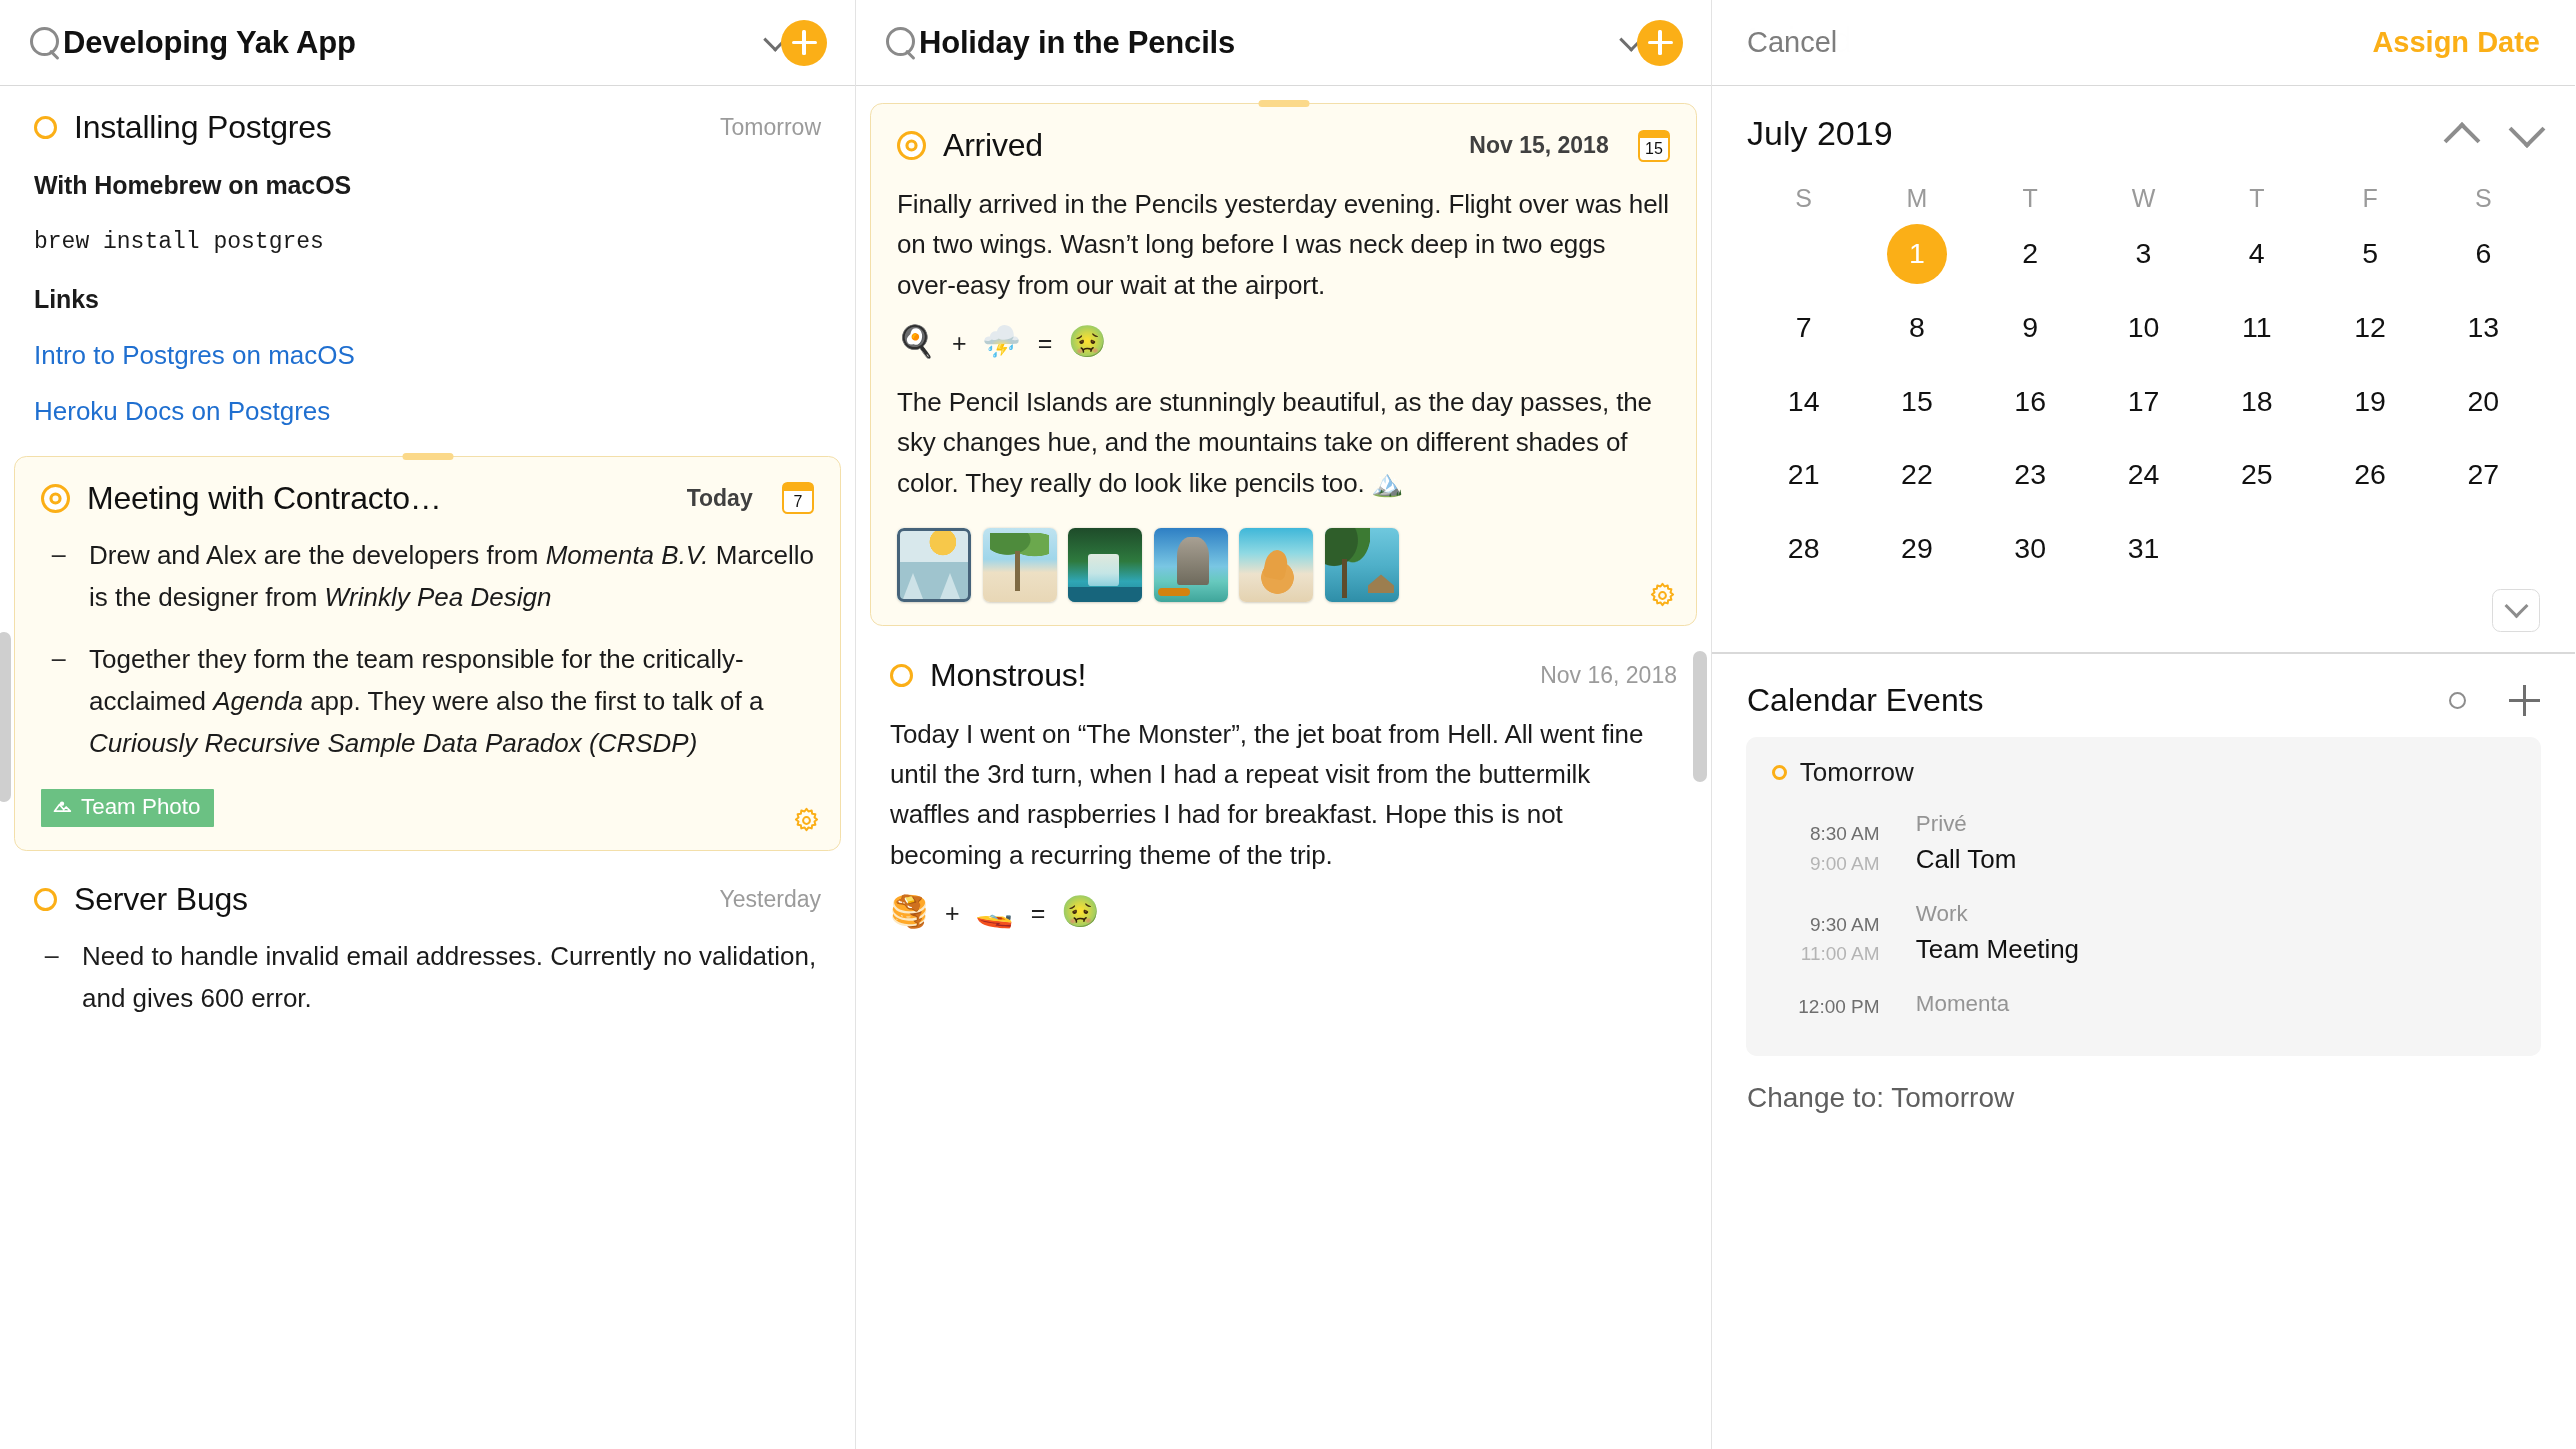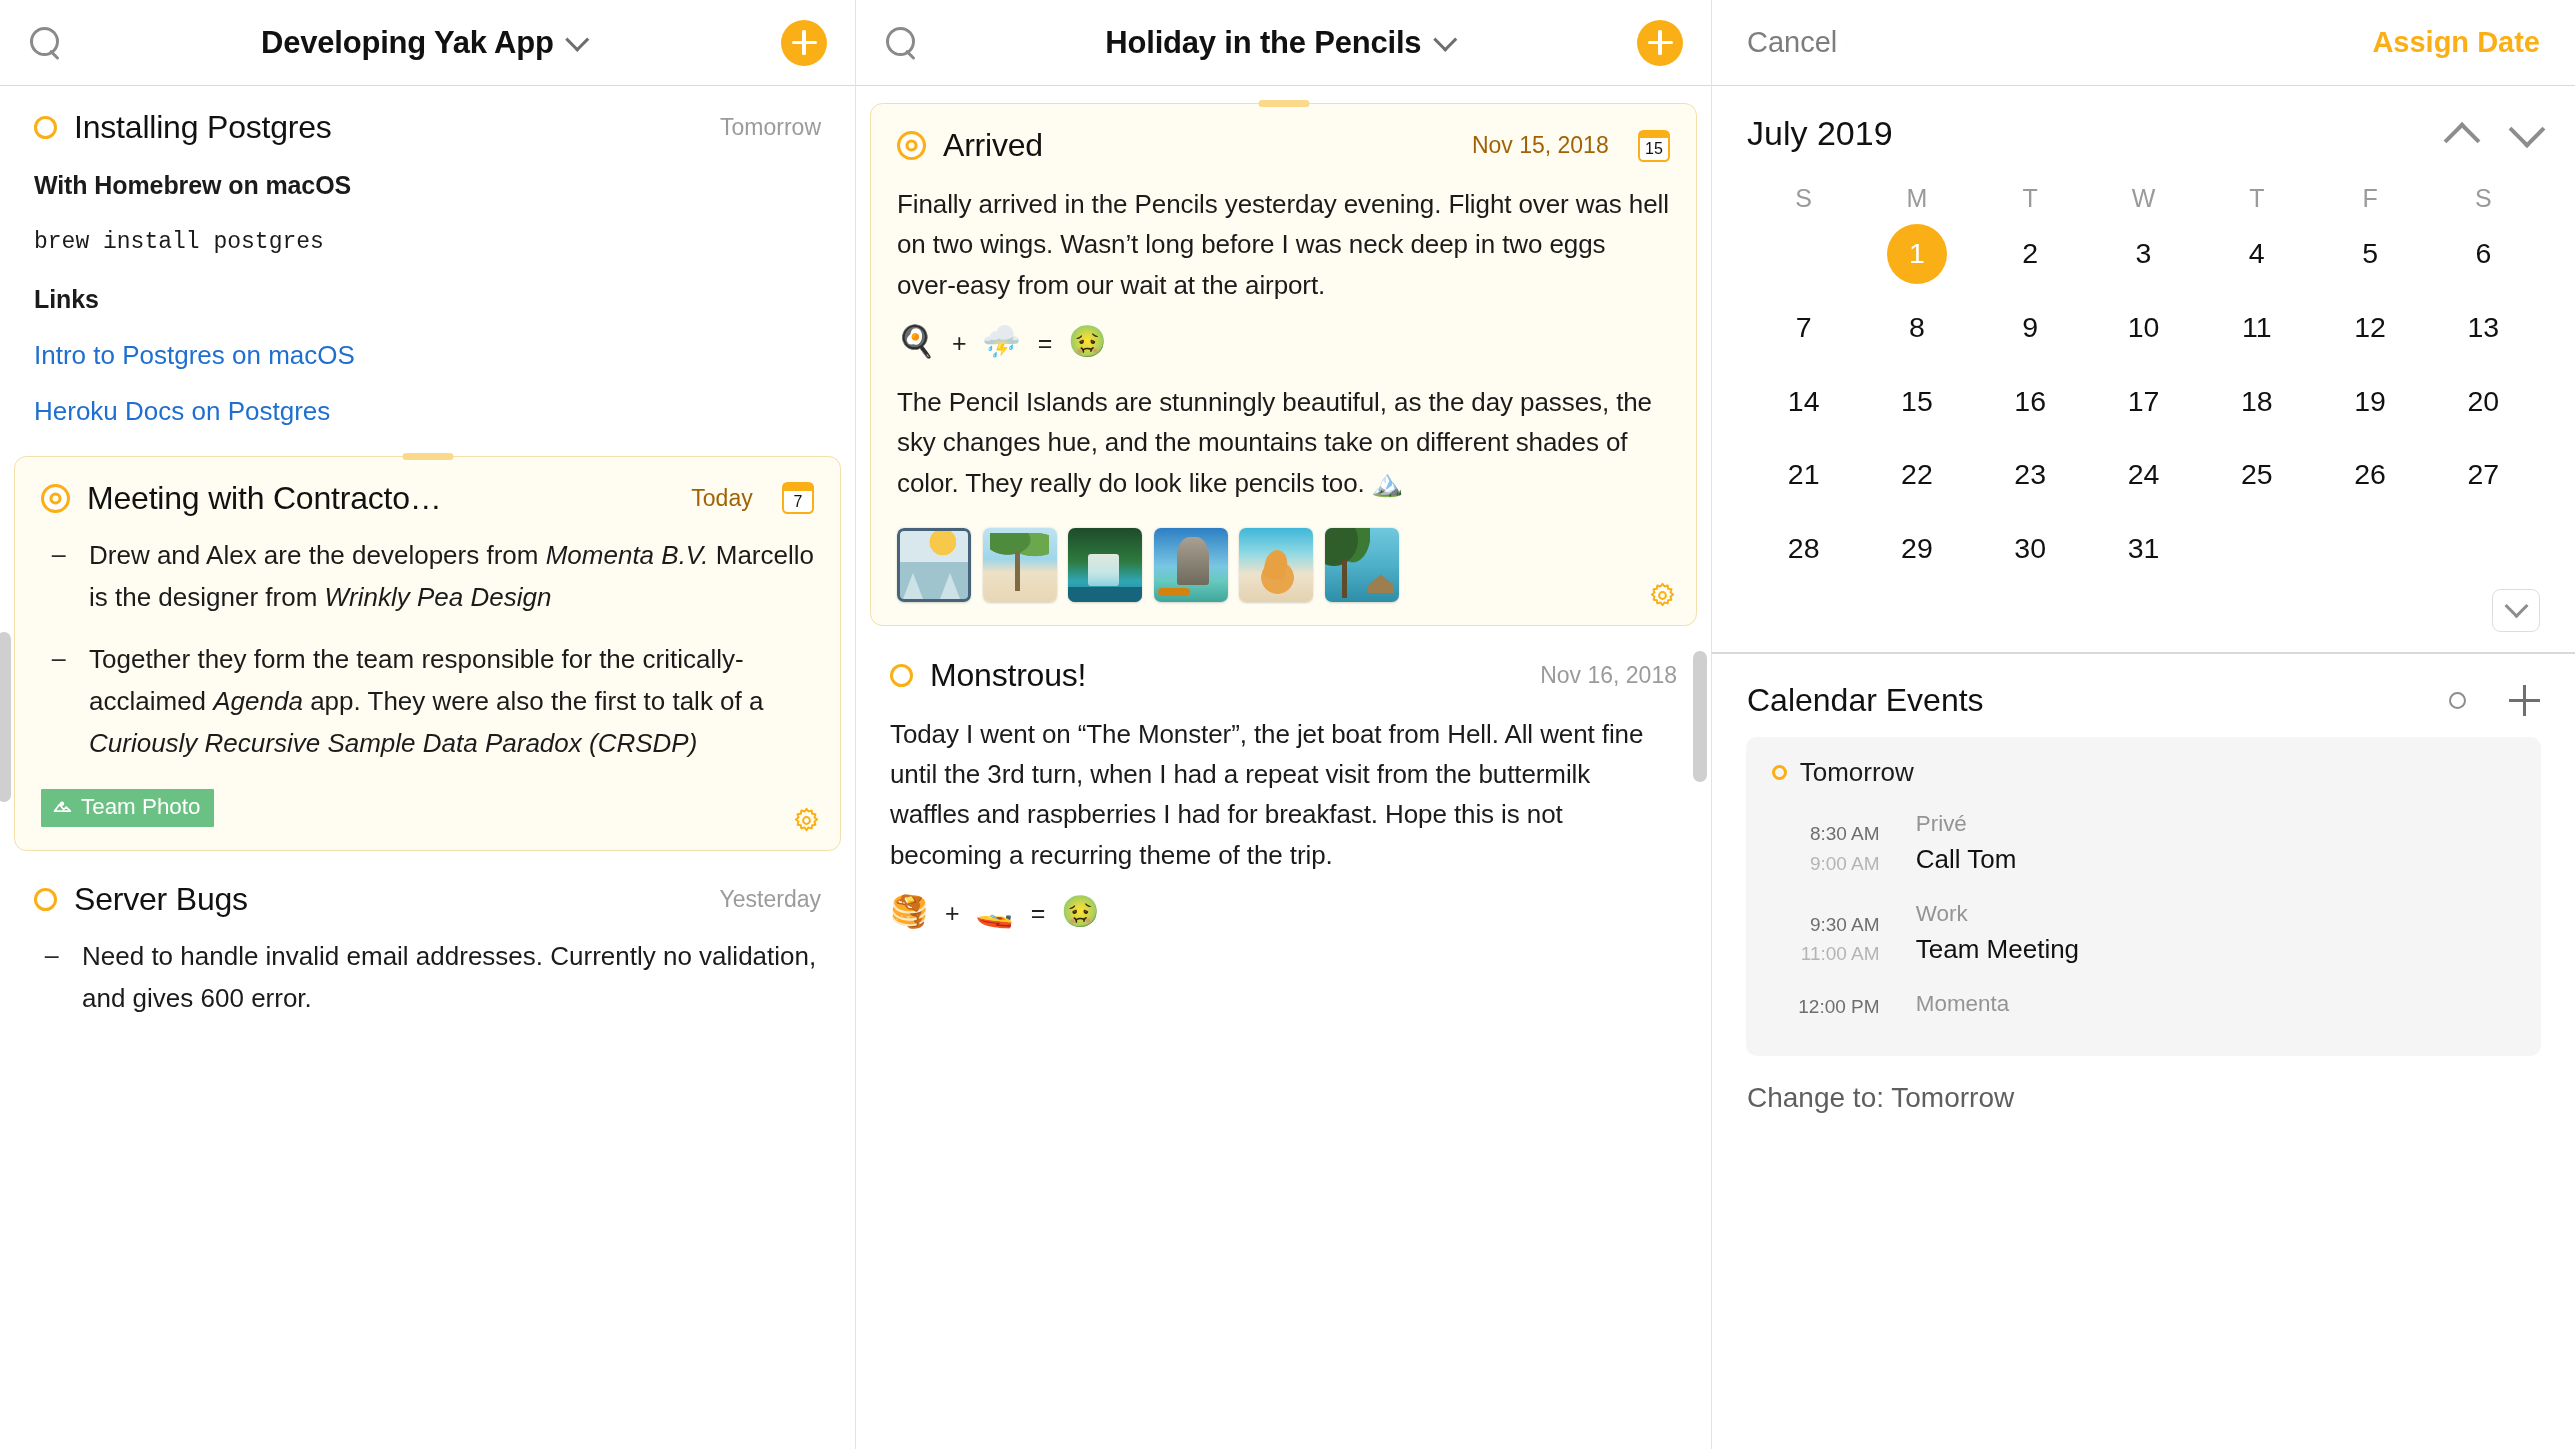--- a/index.html
+++ b/index.html
@@ -31,21 +31,21 @@
   .search-icon::before {
     content: ""; position: absolute; left: 2.3px; top: 1.5px;
     width: 23px; height: 23px; border: 3.1px solid #8a8a8a; border-radius: 50%;
   }
   .search-icon::after {
     content: ""; position: absolute; left: 22.4px; top: 24px;
     width: 12.3px; height: 3.1px; background: #8a8a8a; border-radius: 2.3px;
     transform: rotate(45deg); transform-origin: left center;
   }
   .col-title-wrap {
-    flex: 1; display: flex; align-items: center; justify-content: center; gap: 12.3px;
+    flex: 1; display: flex; align-items: center; justify-content: space-between; gap: 12.3px;
   }
   .col-title { font-size: 31px; font-weight: 700; color: #111; letter-spacing: -0.2px; }
   .chev-down {
     width: 17px; height: 17px; border-right: 3.1px solid #6e6e6e; border-bottom: 3.1px solid #6e6e6e;
     transform: rotate(45deg) translateY(-3.9px); cursor: pointer;
   }
   .add-btn {
     width: 46px; height: 46px; border-radius: 50%; background: #FBAF17;
     display: flex; align-items: center; justify-content: center; cursor: pointer; flex: 0 0 46px;
   }
@@ -71,21 +71,21 @@
     flex: 0 0 auto; width: 23px; height: 23px; border: 3.1px solid #FBAF17; border-radius: 50%;
     cursor: pointer;
   }
   .ring.active {
     width: 29px; height: 29px; border-width: 3.1px;
     box-shadow: inset 0 0 0 5.4px #fff, inset 0 0 0 8.5px #FBAF17;
     border-color: #FBAF17;
   }
   .note-title { font-size: 32px; font-weight: 400; color: #111; letter-spacing: -0.2px; white-space: nowrap; }
   .note-date { margin-left: auto; font-size: 23px; color: #9b9b9b; white-space: nowrap; }
-  .note-date.dark { color: #a16207; }
+  .note-date.dark { color: #404040; font-weight: bold; }
   .cal-badge {
     margin-left: 12.3px; width: 32px; height: 32px; border-radius: 5.4px; background: #FBAF17;
     border: 2.3px solid #FBAF17; position: relative; overflow: hidden; flex: 0 0 32px; cursor: pointer;
   }
   .cal-badge .cb-body {
     position: absolute; left: 0; right: 0; bottom: 0; height: 21.6px; background: #fff;
     display: flex; align-items: center; justify-content: center;
     font-size: 16px; color: #111; font-weight: 400;
   }
 

